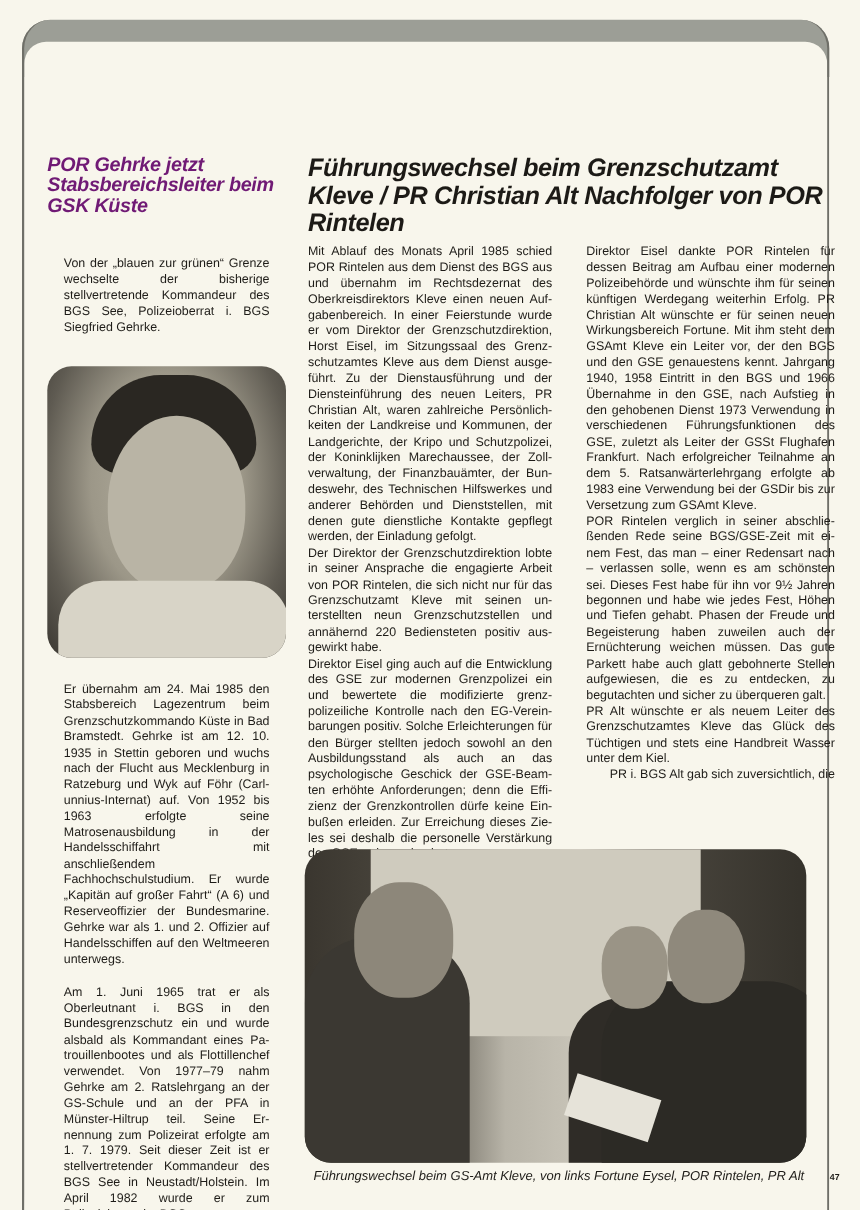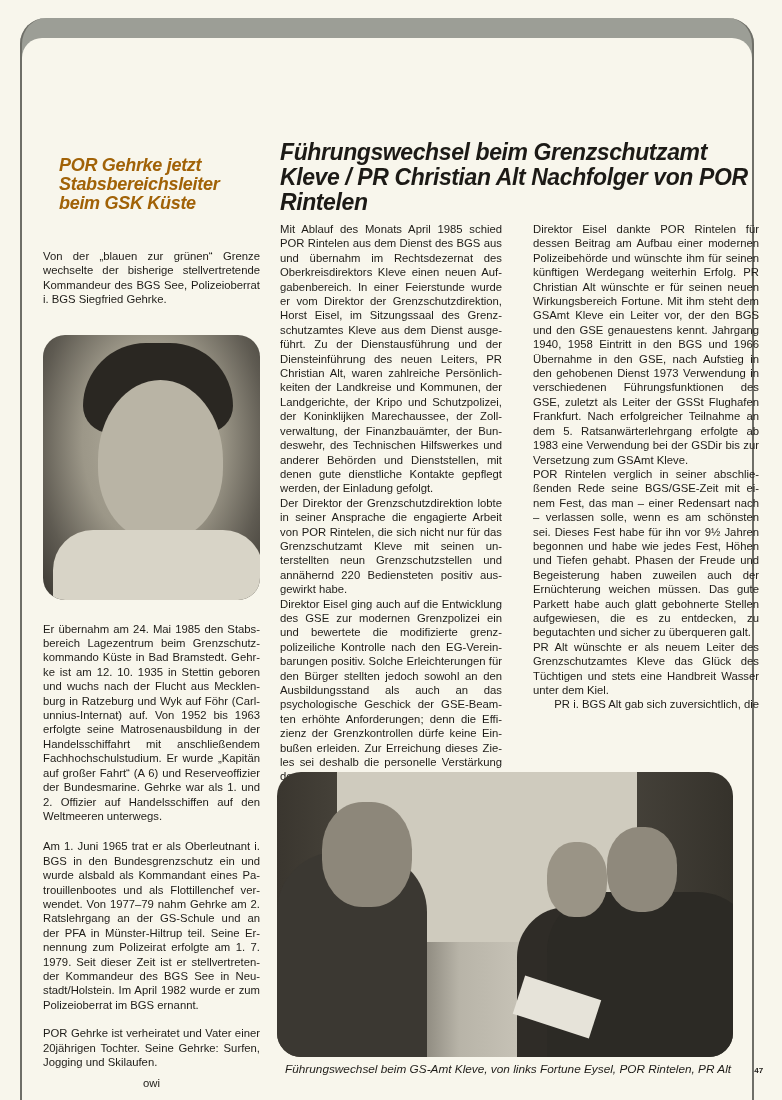--- a/index.html
+++ b/index.html
@@ -21,25 +21,25 @@
       border-top-left-radius: 26px; border-top-right-radius: 26px;
     }
     .top-band-inner {
       position: absolute; left: 22px; top: 38px; width: 730px; height: 40px;
       background: #f8f6ec;
       border-top-left-radius: 20px; border-top-right-radius: 20px;
     }
     .left-col { position: absolute; left: 43px; top: 140px; width: 217px; }
     .side-title {
       font-weight: bold; font-style: italic; font-size: 18px; line-height: 19px;
-      margin: 16px; color: #a16207; letter-spacing: -0.3px;
+      margin: 0; color: #701a75; letter-spacing: -0.3px;
     }
     .body-text {
       font-size: 11.3px; line-height: 14.4px; text-align: justify;
-      margin: 0; hyphens: manual;
+      margin: 15px; hyphens: manual;
     }
     .intro { margin-top: 36px; }
     .portrait {
       margin-top: 28px; width: 217px; height: 265px; border-radius: 22px;
       background: radial-gradient(ellipse at 50% 40%, #b7b2a2 0%, #9c9788 45%, #5f5b52 75%, #3a3731 100%);
       position: relative; overflow: hidden;
     }
     .portrait .hair {
       position: absolute; left: 40px; top: 8px; width: 150px; height: 90px;
       background: #2a2722; border-radius: 70px 70px 30px 30px;

